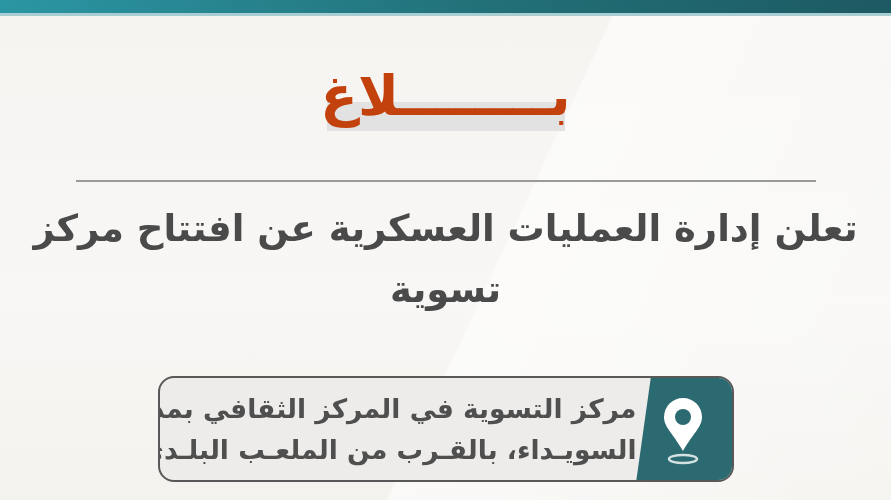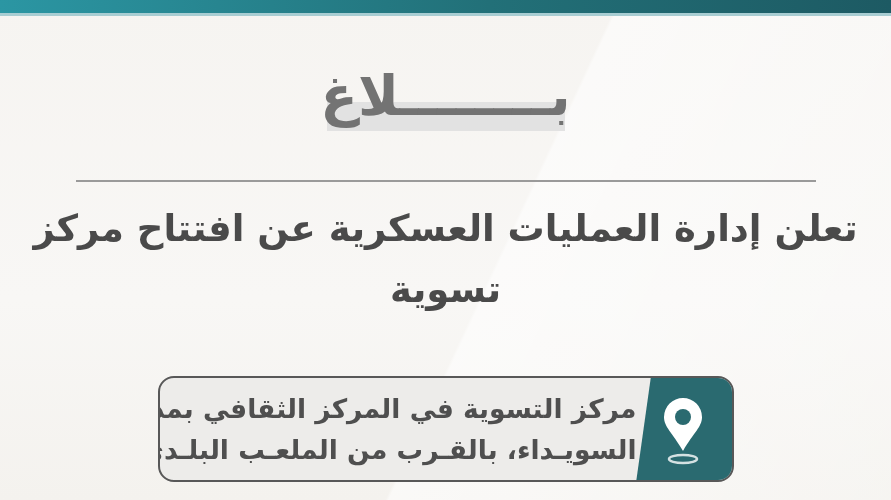--- a/index.html
+++ b/index.html
@@ -41,21 +41,21 @@
     top: 44px;
     width: 238px;
     height: 29px;
     background: #e2e2e2;
   }
   .title-text {
     position: relative;
     margin: 0;
     font-size: 55px;
     font-weight: bold;
-    color: #737373;
+    color: #c2410c;
     line-height: 76px;
     letter-spacing: 0;
   }
 
   
   .divider {
     width: 740px;
     margin: 44px auto 0 auto;
     border: none;
     border-top: 2px solid #9a9a9a;

